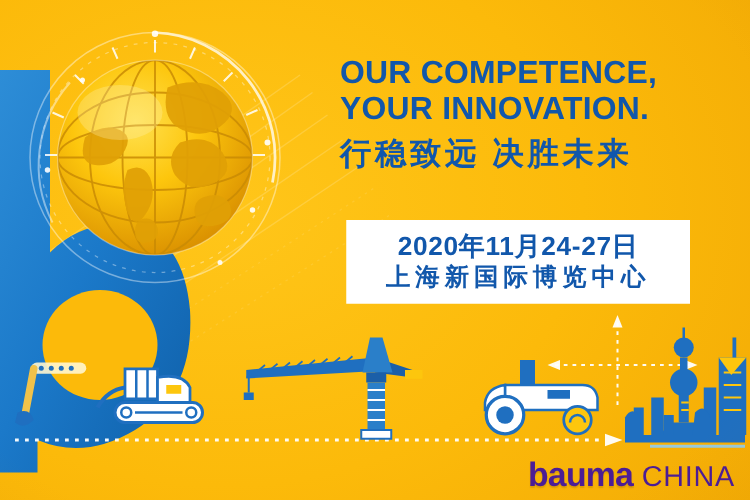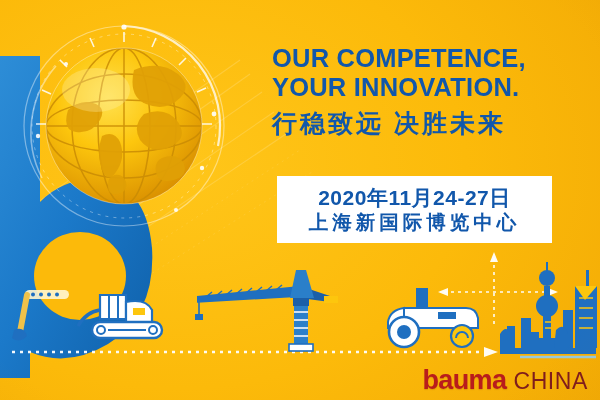--- a/index.html
+++ b/index.html
@@ -43,23 +43,23 @@
   }
   .info-line{color:#1157ab;font-weight:bold;white-space:nowrap;}
   .info-date{font-size:21px;line-height:25px;letter-spacing:.5px;}
   .info-venue{font-size:19.5px;line-height:24px;letter-spacing:4px;}
 
   
   .band{position:absolute;left:0;top:240px;width:600px;height:125px;}
 
   
   .logo{position:absolute;right:12px;bottom:6px;display:flex;align-items:baseline;}
-  .logo-bauma{color:#b91c1c;font-size:27px;font-weight:bold;letter-spacing:-.6px;
+  .logo-bauma{color:#4c1d95;font-size:27px;font-weight:bold;letter-spacing:-.6px;
               line-height:1;text-shadow:0 1px 1px rgba(140,90,0,.25);margin-top:13px;}
-  .logo-china{color:#7f1d1d;font-size:23px;letter-spacing:.6px;line-height:1;margin-left:7px;}
+  .logo-china{color:#4c1d95;font-size:23px;letter-spacing:.6px;line-height:1;margin-left:7px;}
 </style>
 </head>
 <body>
 
 <div id="stage">
 
   <div class="bg"></div>
 
   <svg class="bg-rays" viewBox="0 0 600 400">
     <g stroke="#ffffff" fill="none" stroke-width="1.1" opacity=".55">

